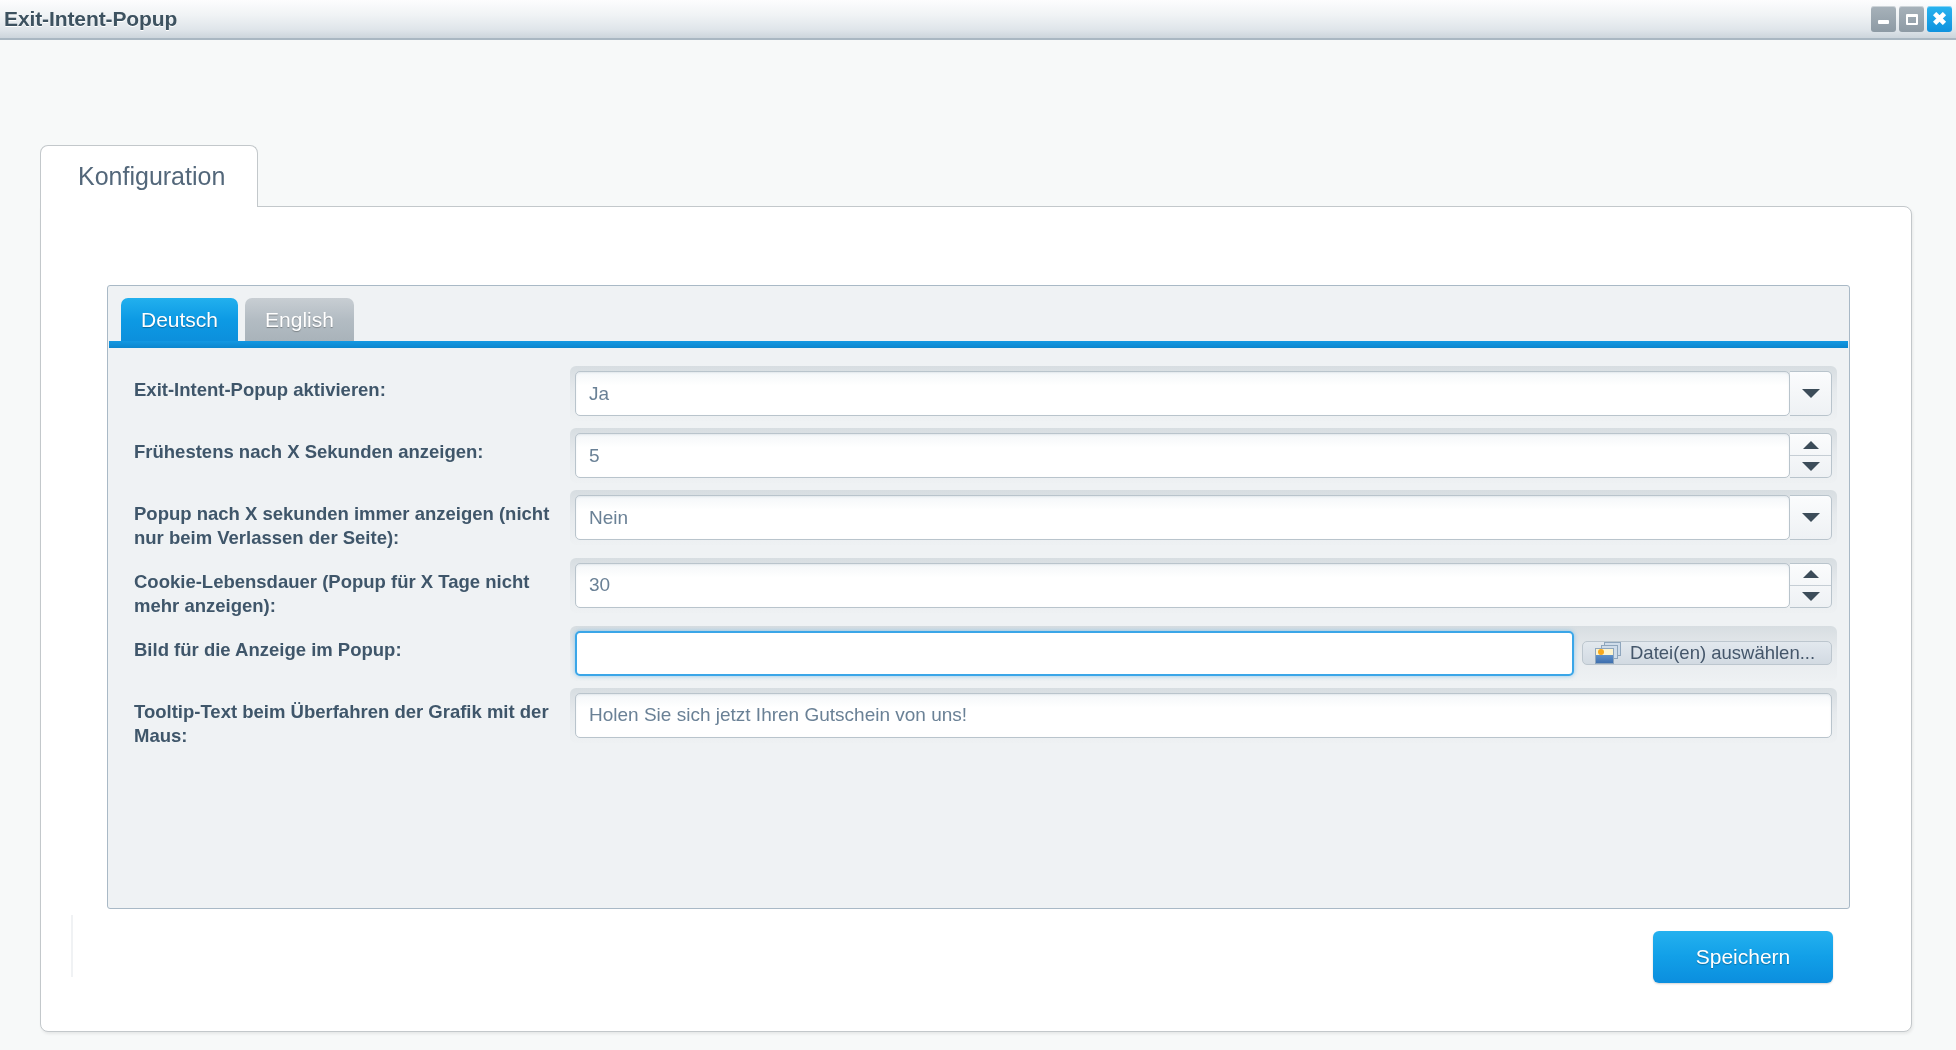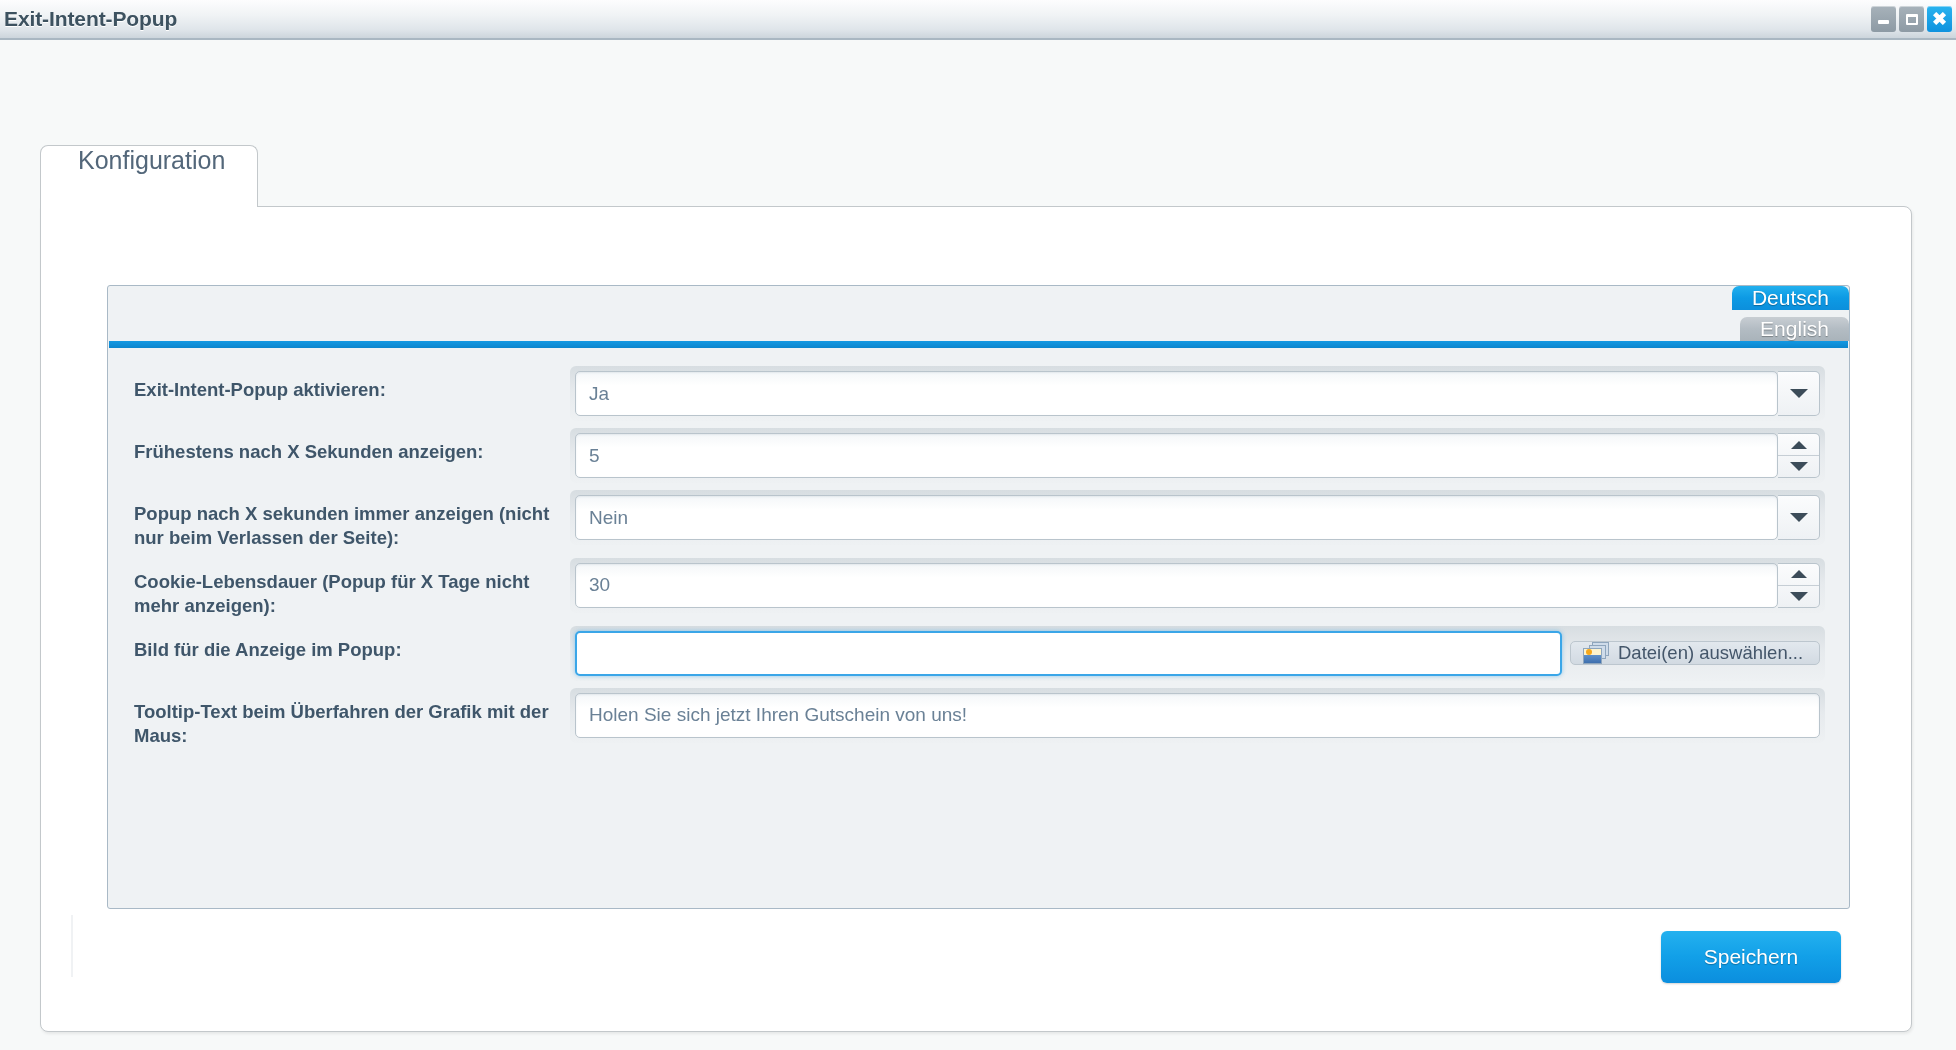--- a/index.html
+++ b/index.html
@@ -64,21 +64,21 @@
     background: #f7f9f9;
   }
   .konf-tab {
     position: absolute;
     left: 40px; top: 105px;
     width: 218px; height: 62px;
     background: #ffffff;
     border: 1px solid #c3c8cb;
     border-bottom: none;
     border-radius: 8px 8px 0 0;
-    display: flex; align-items: flex-start;
+    display: flex; align-items: center;
     z-index: 3;
   }
   .konf-tab-label {
     margin-left: 37px;
     font-size: 25px;
     color: #53677a;
   }
   .card {
     position: absolute;
     left: 40px; top: 166px;
@@ -99,21 +99,20 @@
     border: 1px solid #a9b9c6;
     border-radius: 3px;
   }
   .lang-tabs {
     position: relative;
     height: 55px;
     padding-left: 13px;
     display: flex;
     align-items: flex-end;
     gap: 7px;
-    flex-direction: column;
   }
   .lang-tab {
     height: 43px;
     padding: 0 20px;
     border-radius: 7px 7px 0 0;
     display: flex; align-items: center; justify-content: center;
     font-size: 21px;
     color: #ffffff;
     text-shadow: 0 1px 1px rgba(0,0,0,.30);
   }
@@ -125,21 +124,21 @@
     background: linear-gradient(to bottom, #c8ced3 0%, #b3bcc3 50%, #a9b3ba 100%);
     min-width: 98px;
   }
   .lang-underline {
     height: 7px;
     background: linear-gradient(to bottom,#1398e2 0%, #0b86ce 100%);
     margin: 0 1px;
   }
 
   
-  .form-body { padding: 18px 24px 10px 24px; }
+  .form-body { padding: 18px 12px 10px 24px; }
   .row {
     display: flex;
     align-items: flex-start;
     margin-bottom: 7px;
   }
   .row-label {
     width: 438px;
     flex: 0 0 438px;
     font-size: 18.5px;
     font-weight: bold;
@@ -235,21 +234,21 @@
     background: linear-gradient(to bottom,#fdf3cd 0%,#fdf3cd 45%,#5d8fc9 46%,#3e6fae 100%);
   }
   .photo-icon .sun {
     position: absolute; left: 3px; bottom: 9px;
     width: 6px; height: 6px; border-radius: 50%; background: #f7a81b;
   }
 
   
   .footer {
     position: absolute;
-    left: 0; right: 4px; bottom: 0;
+    left: 0; right: 12px; bottom: 0;
     height: 120px;
   }
   .footer-divider {
     position: absolute;
     left: 30px; top: 4px;
     width: 2px; height: 62px;
     background: #f0f2f4;
   }
   .save-btn {
     position: absolute;

